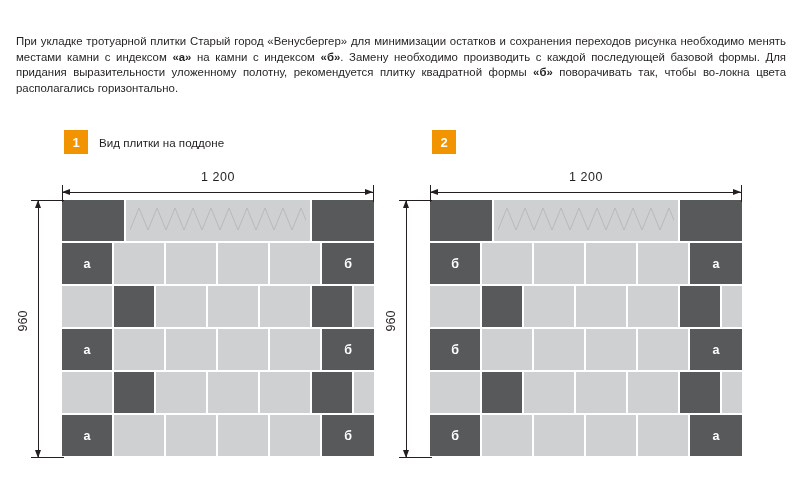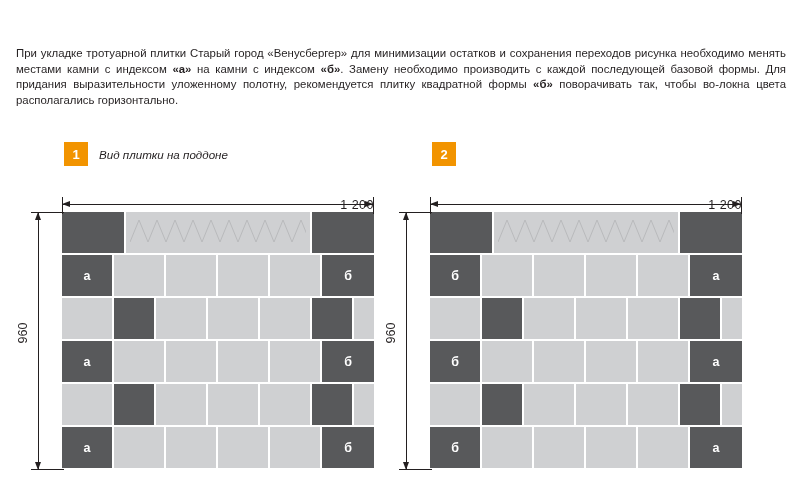--- a/index.html
+++ b/index.html
@@ -12,21 +12,20 @@
     background: #ffffff;
     font-family: "Liberation Sans", sans-serif;
     color: #231f20;
     overflow: hidden;
     position: relative;
   }
   .page {
     position: relative;
     width: 800px;
     height: 384px;
-    margin-top: 12px;
   }
 
   
   .intro {
     position: absolute;
     left: 16px;
     top: 34px;
     width: 770px;
     font-size: 11.4px;
     line-height: 15.6px;
@@ -51,21 +50,20 @@
     color: #ffffff;
     font-size: 13px;
     font-weight: bold;
     display: flex;
     align-items: center;
     justify-content: center;
   }
   .caption-text {
     font-size: 11.6px;
     color: #231f20;
-    font-style: italic;
   }
   #caption-1 { left: 64px; top: 130px; }
   #caption-2 { left: 432px; top: 130px; }
 
   
   .diagram {
     position: absolute;
     top: 170px;
   }
   #diagram-1 { left: 16px; }
@@ -74,23 +72,23 @@
   .dim-top {
     position: absolute;
     left: 46px;
     top: 0px;
     width: 312px;
     height: 30px;
   }
   .dim-top .label {
     position: absolute;
     left: 0;
-    top: 16px;
+    top: 0;
     width: 312px;
-    text-align: right;
+    text-align: center;
     font-size: 12.5px;
     color: #231f20;
     letter-spacing: 0.5px;
   }
   .dim-top .line {
     position: absolute;
     left: 0;
     top: 22px;
     width: 312px;
     height: 1px;

